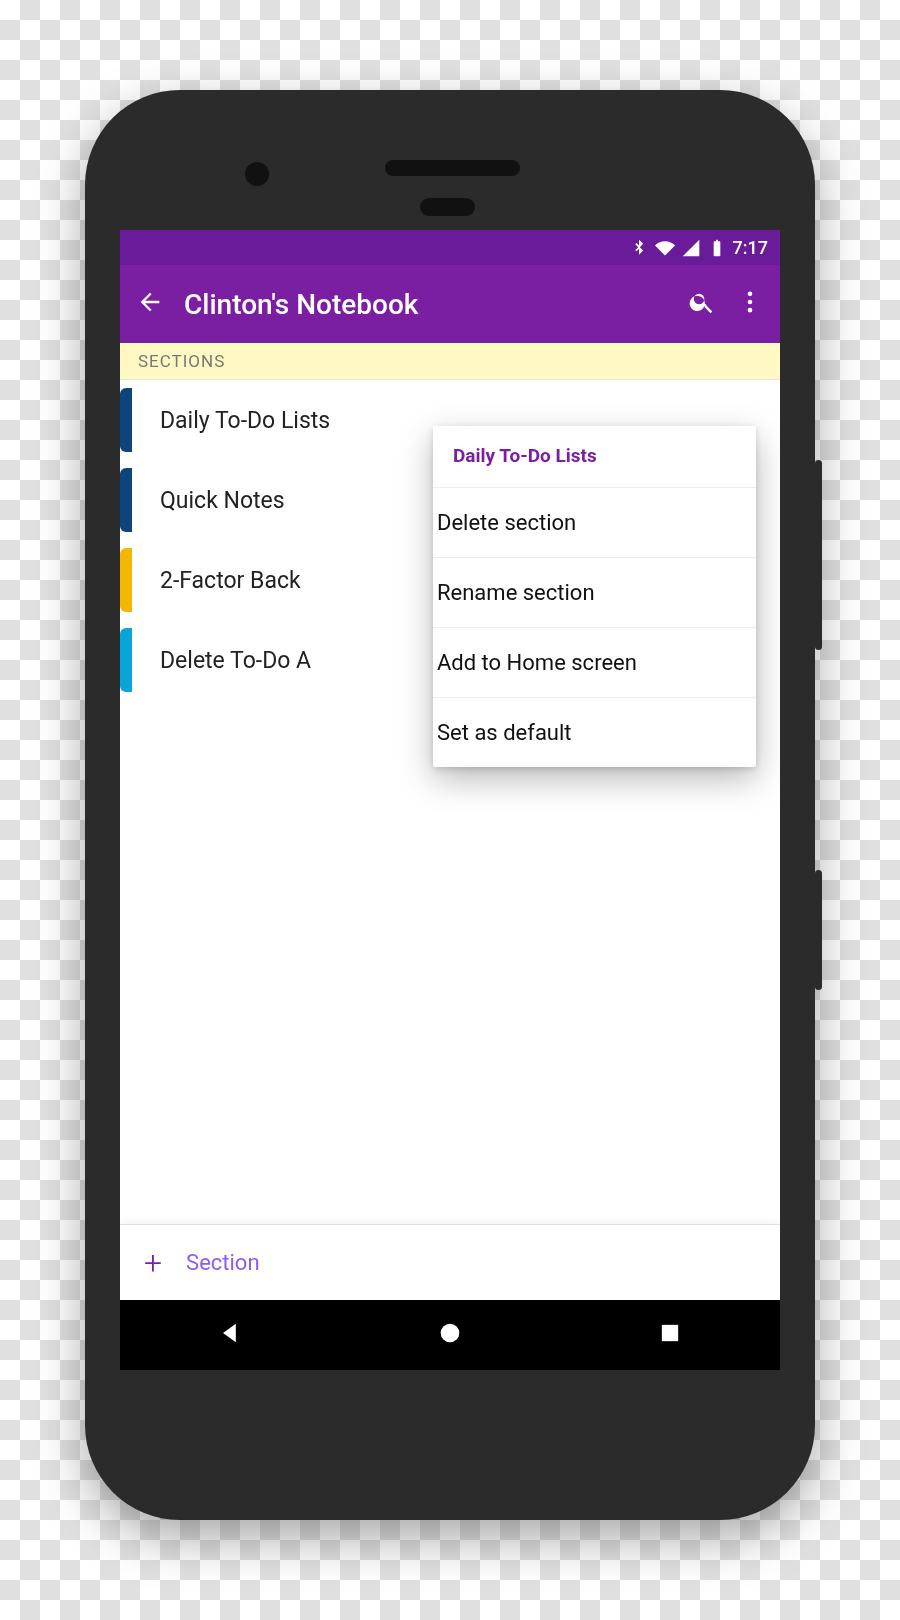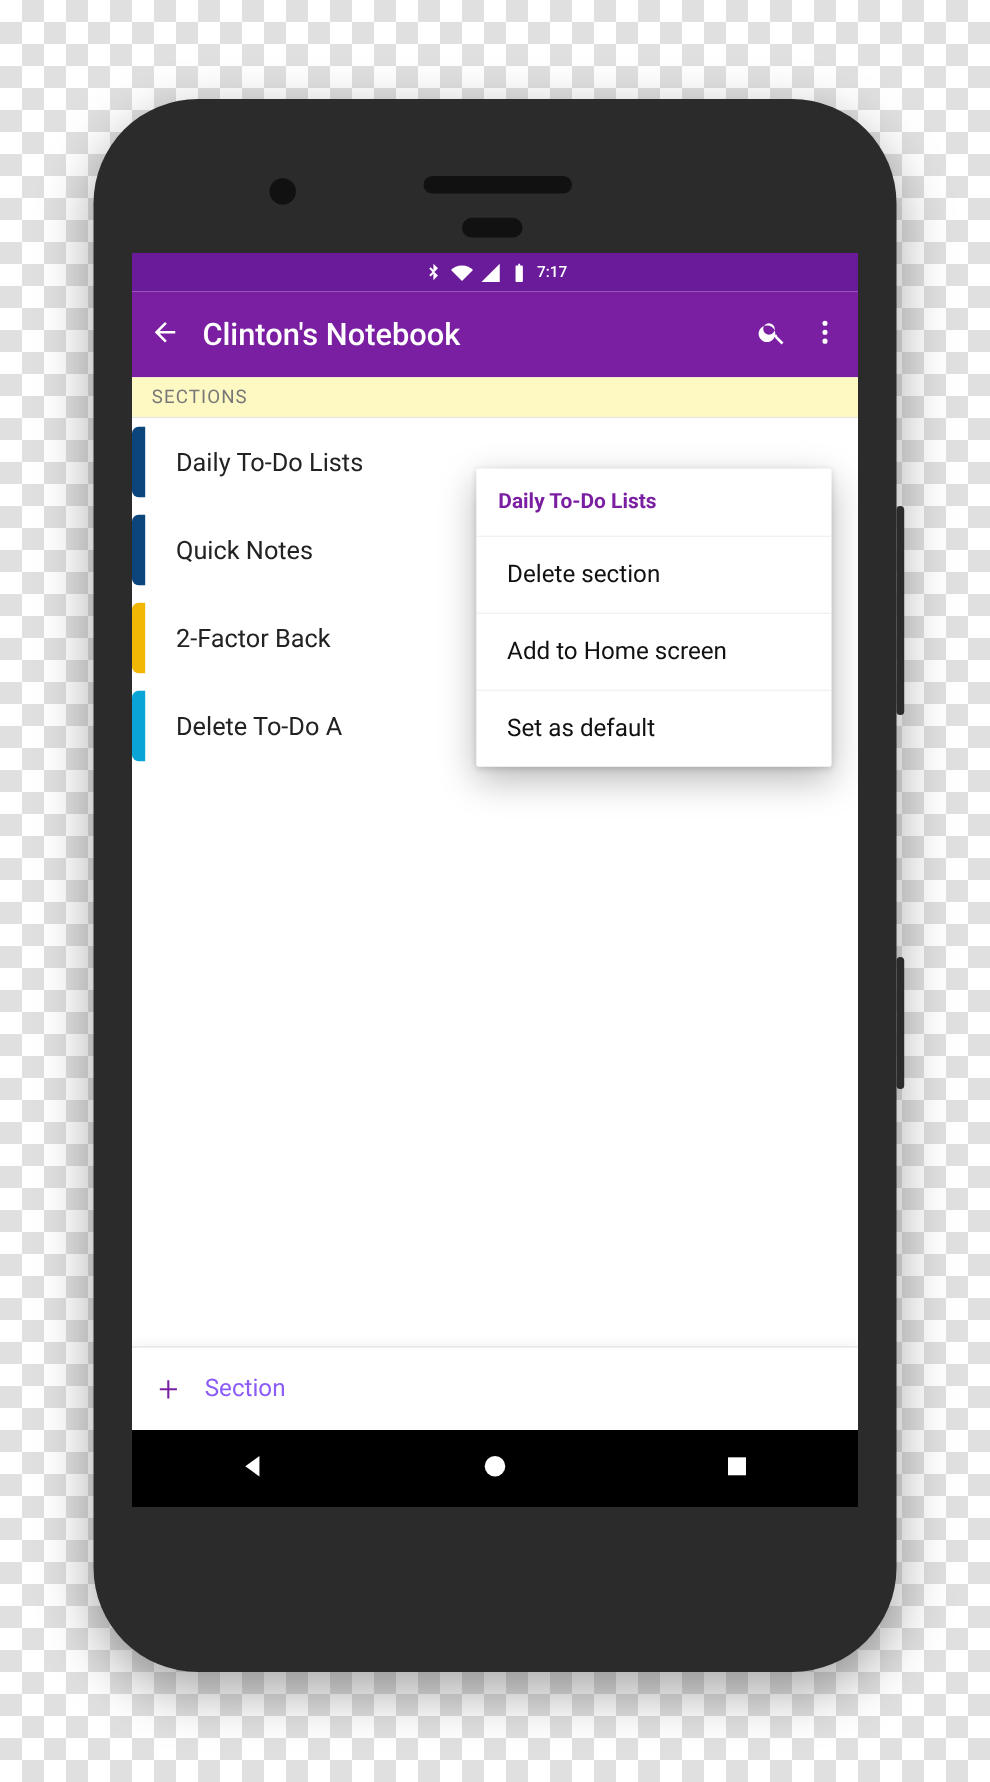--- a/index.html
+++ b/index.html
@@ -68,25 +68,25 @@
     width: 55px; height: 18px;
     background: #111; border-radius: 12px;
   }
 
   
   .statusbar {
     height: 35px;
     background: #6a1b9a;
     color: #fff;
     display: flex;
-    justify-content: center;
+    justify-content: flex-end;
     align-items: center;
     gap: 6px;
     padding: 0 12px;
-    font-size: 14px;
+    font-size: 18px;
     font-weight: 500;
   }
   .statusbar svg { width: 20px; height: 20px; fill: #fff; }
 
   
   .appbar {
     height: 78px;
     background: #7b1fa2;
     display: flex;
     align-items: center;
@@ -139,21 +139,21 @@
   }
   .popup-title {
     color: #7b1fa2;
     font-size: 19px;
     font-weight: 700;
     padding: 18px 20px 20px 20px;
   }
   .popup-item {
     font-size: 22px;
     color: #111;
-    padding: 22px 28px;
+    padding: 22px 4px;
     border-top: 1px solid #eee;
   }
   .popup-item:first-of-type { border-top: 1px solid #eee; }
 
   
   .bottom-bar {
     position: absolute;
     left: 0; right: 0;
     bottom: 70px;
     height: 76px;
@@ -245,20 +245,21 @@
       </div>
       <div class="section-item">
         <div class="color-tab" style="background:#0aa4d6"></div>
         <div class="section-label">Delete To-Do A</div>
       </div>
     </div>
 
     <div class="popup">
       <div class="popup-title">Daily To-Do Lists</div>
       <div class="popup-item">Delete section</div>
+      <div class="popup-item">Rename section</div>
       <div class="popup-item">Add to Home screen</div>
       <div class="popup-item">Set as default</div>
     </div>
 
     <div class="bottom-bar">
       <span class="plus">+</span>
       <span class="label">Section</span>
     </div>
 
     <div class="navbar">

